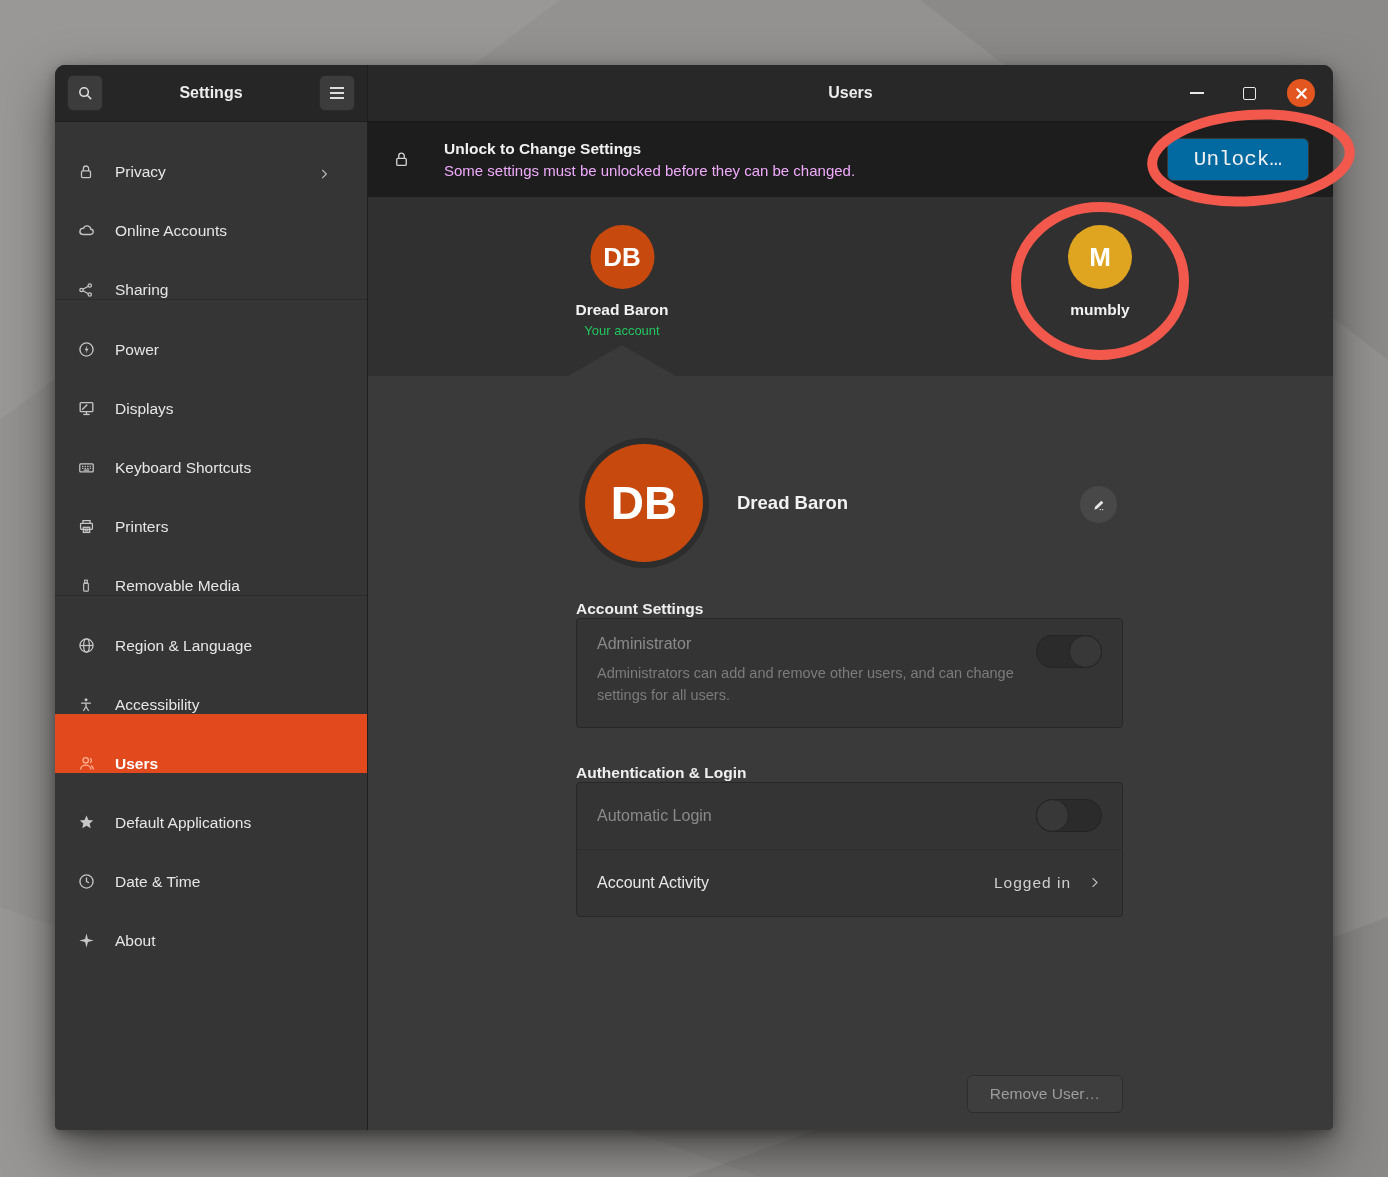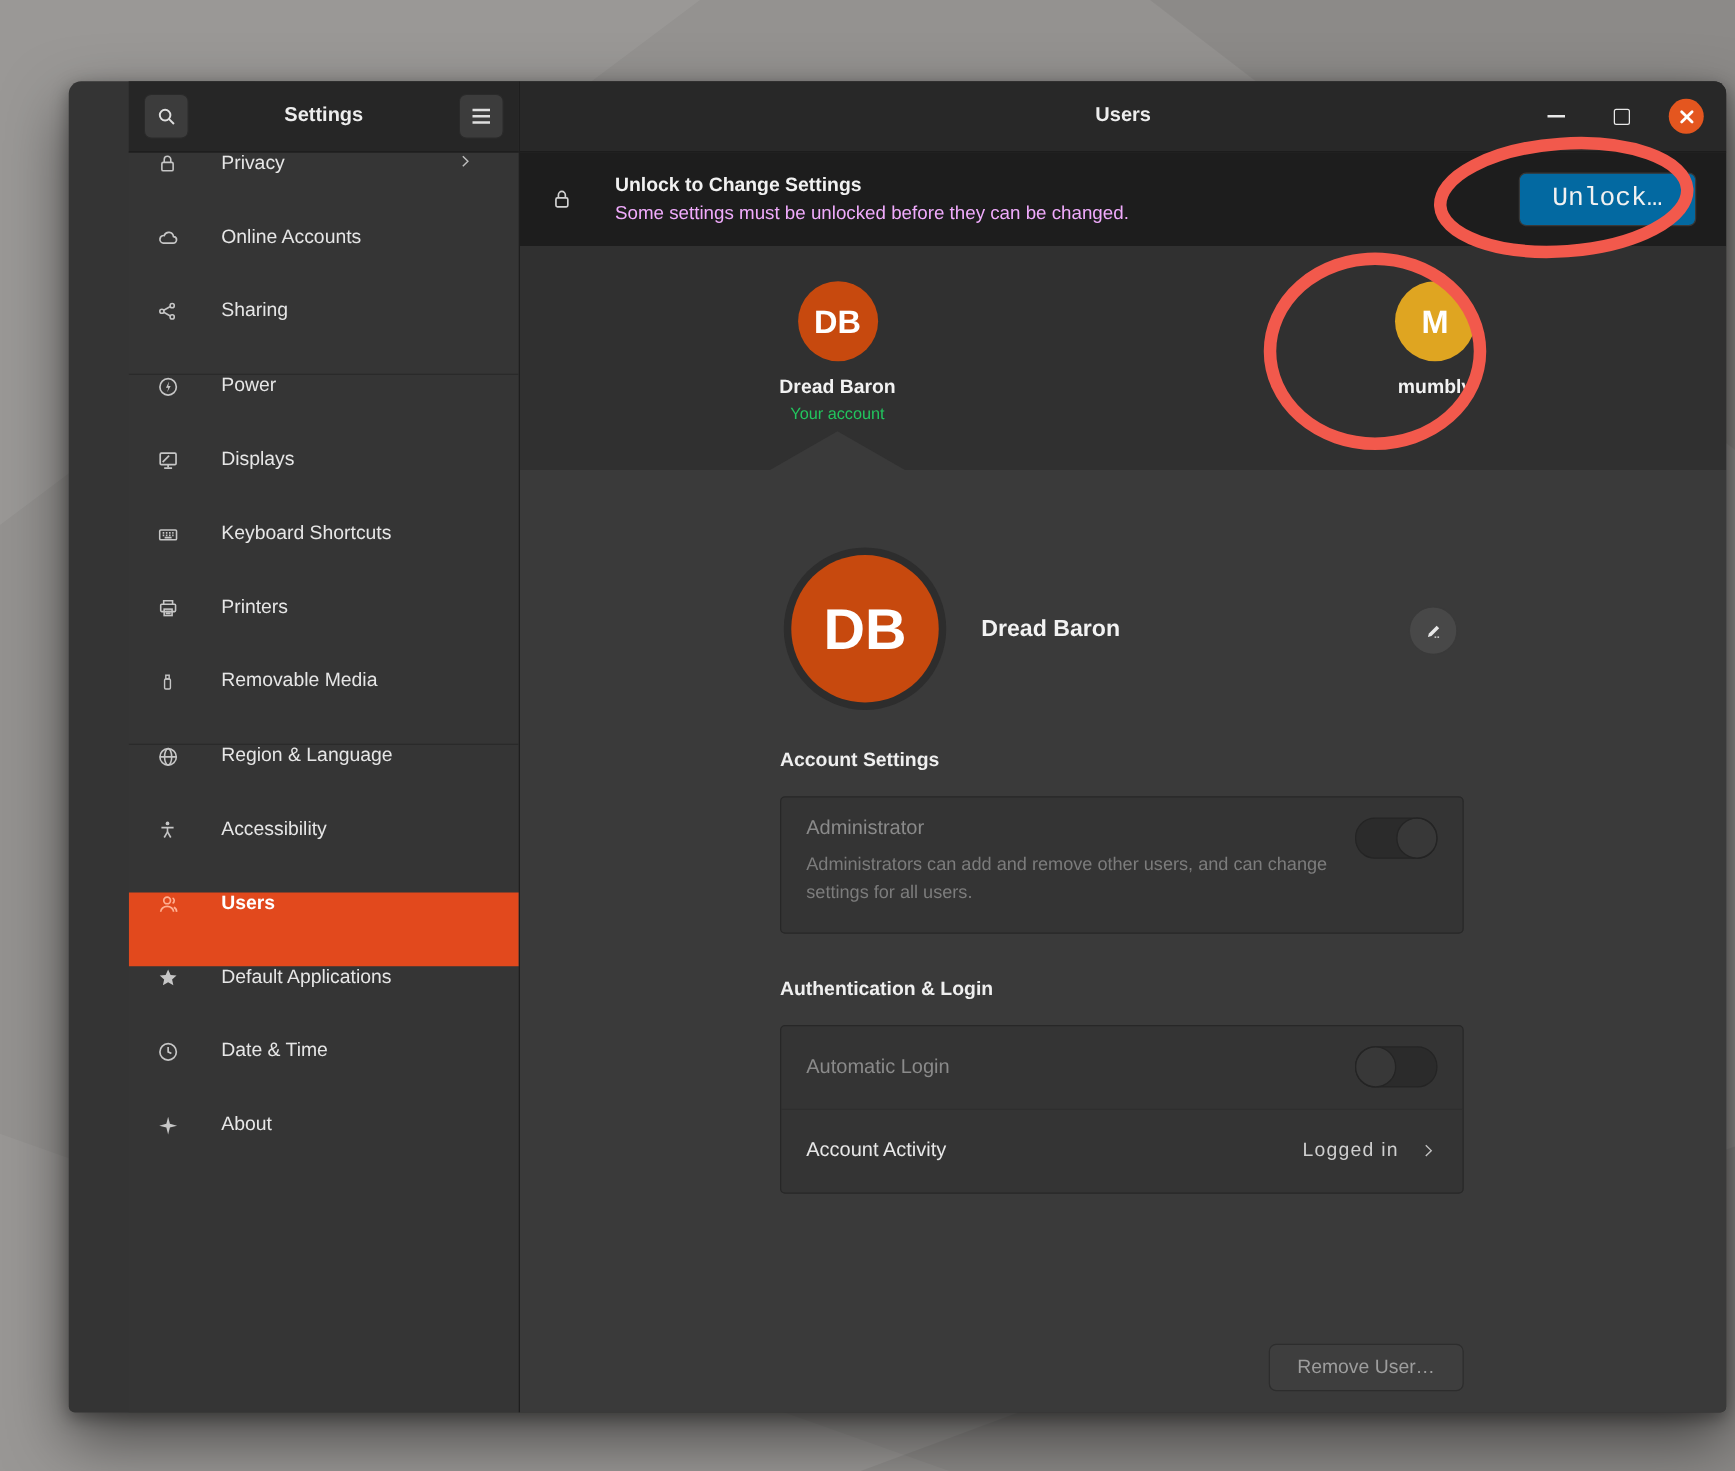--- a/index.html
+++ b/index.html
@@ -18,33 +18,32 @@
   .bg3{left:0;bottom:0;width:760px;height:300px;background:rgba(255,255,255,.05);
        clip-path:polygon(0 100%,0 10%,100% 100%);}
   .bg4{right:0;bottom:0;width:700px;height:260px;background:rgba(0,0,0,.06);
        clip-path:polygon(100% 100%,0 100%,100% 0);}
 
   .window{
     position:absolute;left:55px;top:65px;width:1278px;height:1065px;
     display:flex;border-radius:10px 10px 5px 5px;overflow:hidden;
     box-shadow:0 22px 50px rgba(0,0,0,.5),0 4px 14px rgba(0,0,0,.35);
     background:#343434;
-    padding-left:48px;
   }
 
   
   .sidebar{width:313px;background:#353535;display:flex;flex-direction:column;
     border-right:1px solid #1e1e1e;box-sizing:border-box;}
   .side-header{height:56px;background:#262626;border-bottom:1px solid #1c1c1c;
     display:flex;align-items:center;justify-content:space-between;padding:0 12px;flex:0 0 auto;}
   .hbtn{width:34px;height:34px;border-radius:6px;background:#3c3c3c;border:1px solid #2a2a2a;
     display:flex;align-items:center;justify-content:center;cursor:pointer;}
   .side-title{font-weight:bold;font-size:16px;color:#ededed;}
   .side-list{flex:1;overflow:hidden;}
-  .side-item{height:59px;display:flex;align-items:flex-start;padding:0 14px 0 18px;cursor:pointer;gap:14px;}
+  .side-item{height:59px;display:flex;align-items:flex-end;padding:0 14px 0 18px;cursor:pointer;}
   .side-item .icn{width:26px;display:flex;justify-content:center;margin-right:16px;flex:0 0 auto;}
   .side-label{font-size:15.5px;color:#e6e6e6;flex:1;}
   .side-item.selected{background:#e2491d;}
   .side-item.selected .side-label{color:#fff;font-weight:bold;}
   .side-divider{height:1px;background:#2a2a2a;margin:0;}
   .chev-side{color:#bdbdbd;}
 
   
   .main{flex:1;background:#3a3a3a;display:flex;flex-direction:column;position:relative;}
   .titlebar{height:56px;background:#282828;border-bottom:1px solid #191919;
@@ -82,21 +81,21 @@
 
   .profile-row{margin-top:66px;display:flex;align-items:center;position:relative;height:122px;}
   .avatar-lg{width:118px;height:118px;border-radius:50%;margin-left:9px;
     display:flex;align-items:center;justify-content:center;color:#fff;font-weight:bold;font-size:46px;
     box-shadow:0 0 0 6px #2d2d2d;}
   .profile-name{margin-left:34px;font-size:18.5px;font-weight:bold;color:#f2f2f2;}
   .edit-btn{position:absolute;right:5px;top:43px;width:37px;height:37px;border-radius:50%;
     background:#484848;border:1px solid #3a3a3a;display:flex;align-items:center;justify-content:center;cursor:pointer;}
 
   .section-heading{font-size:15.5px;font-weight:bold;color:#efefef;margin-top:36px;}
-  .card{margin-top:19px;background:#343434;border:1px solid #272727;border-radius:4px;}
+  .card{background:#343434;border:1px solid #272727;border-radius:4px;}
   .admin-card{padding:16px 20px 20px 20px;position:relative;}
   .row-label{font-size:16px;color:#e8e8e8;}
   .row-label.dim{color:#8a8a8a;}
   .row-desc{margin-top:10px;font-size:14.5px;color:#7c7c7c;line-height:1.5;max-width:420px;}
 
   .toggle{width:64px;height:31px;border-radius:16px;background:#2b2b2b;border:1px solid #242424;
     position:relative;flex:0 0 auto;cursor:pointer;}
   .toggle .knob{position:absolute;top:-1px;width:31px;height:31px;border-radius:50%;
     background:#383838;border:1px solid #242424;}
   .toggle.on .knob{right:-1px;}

